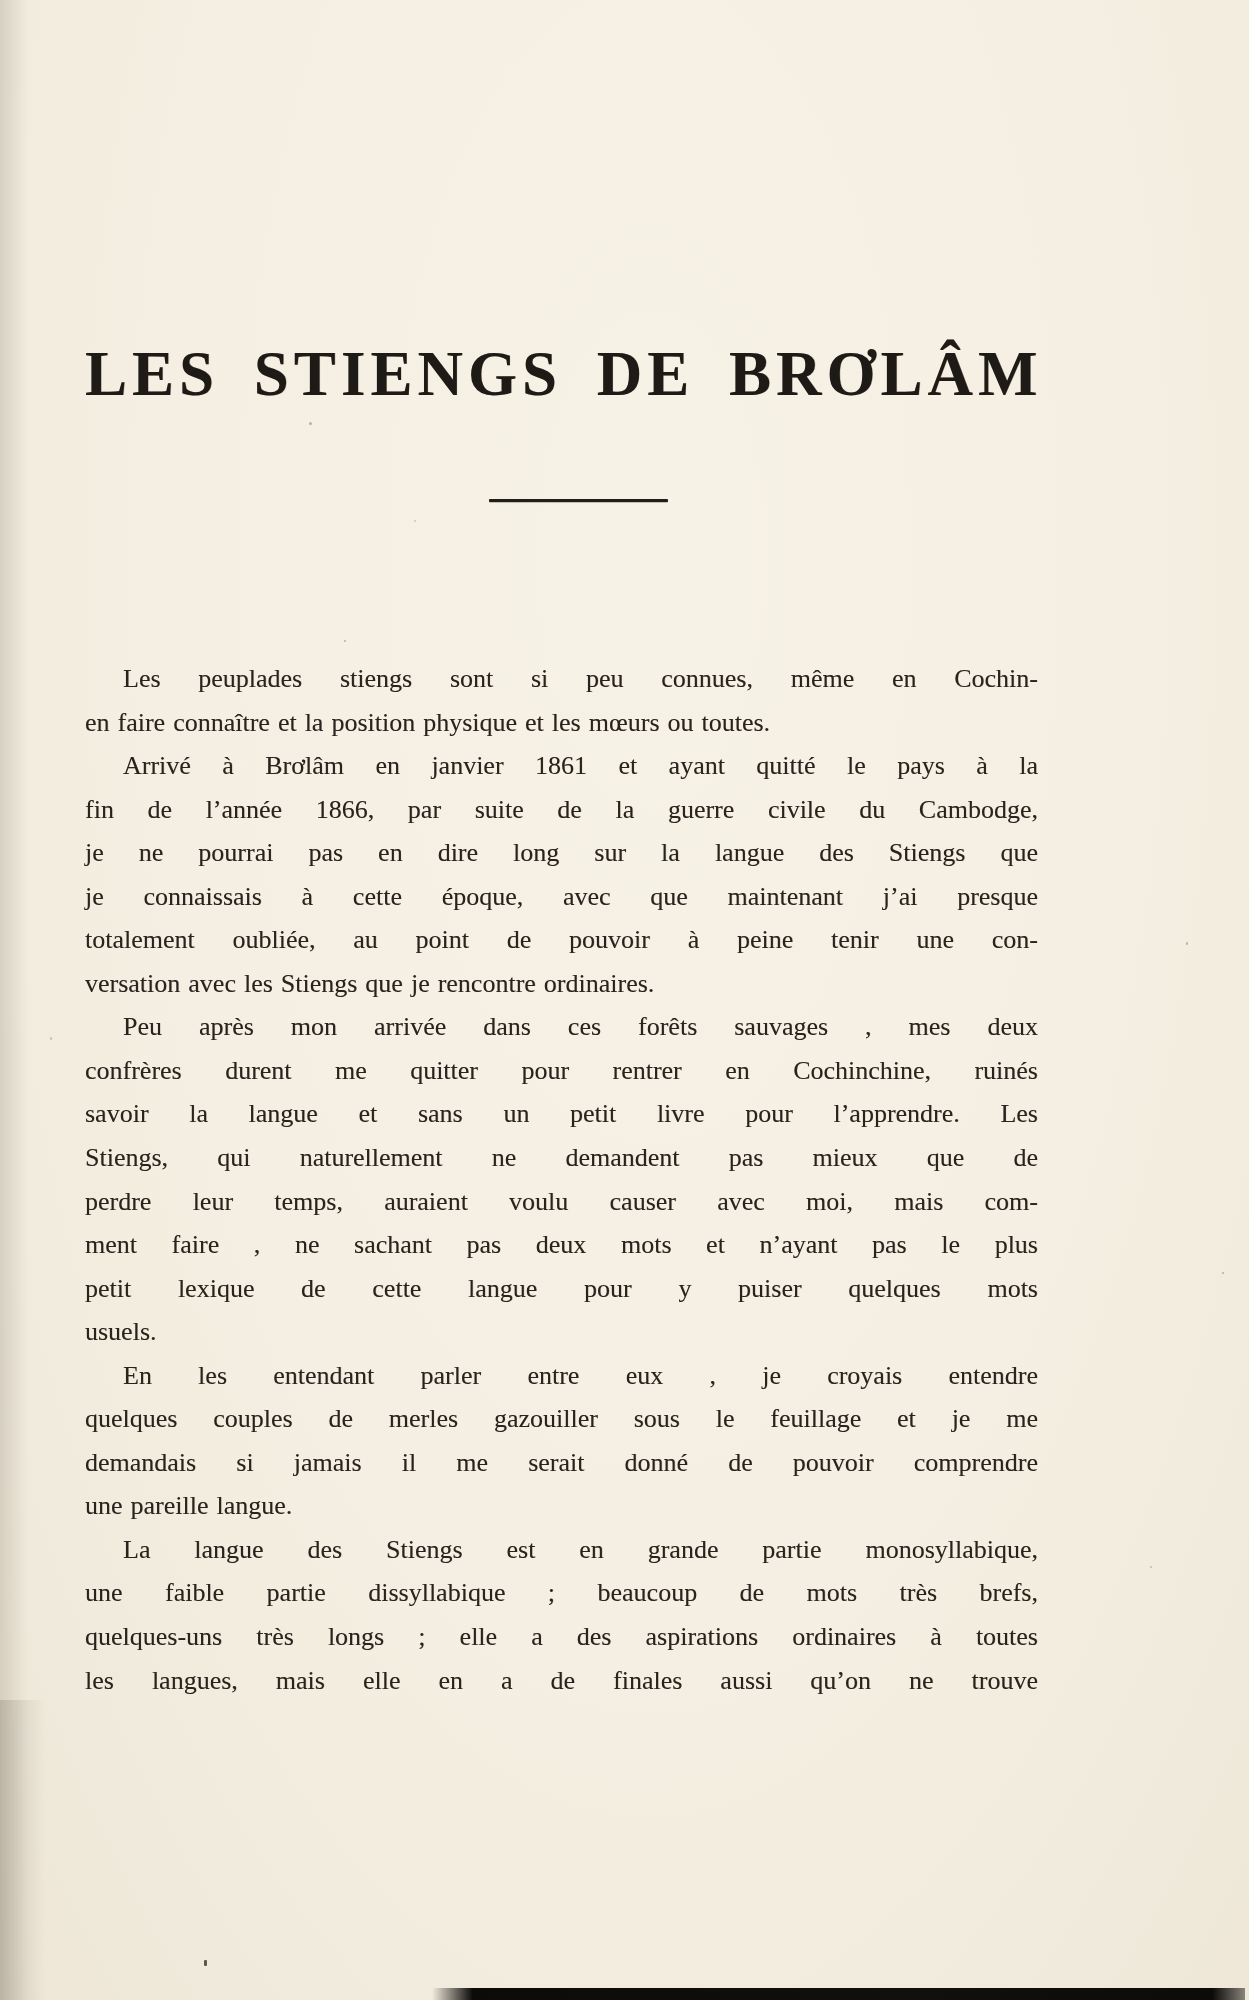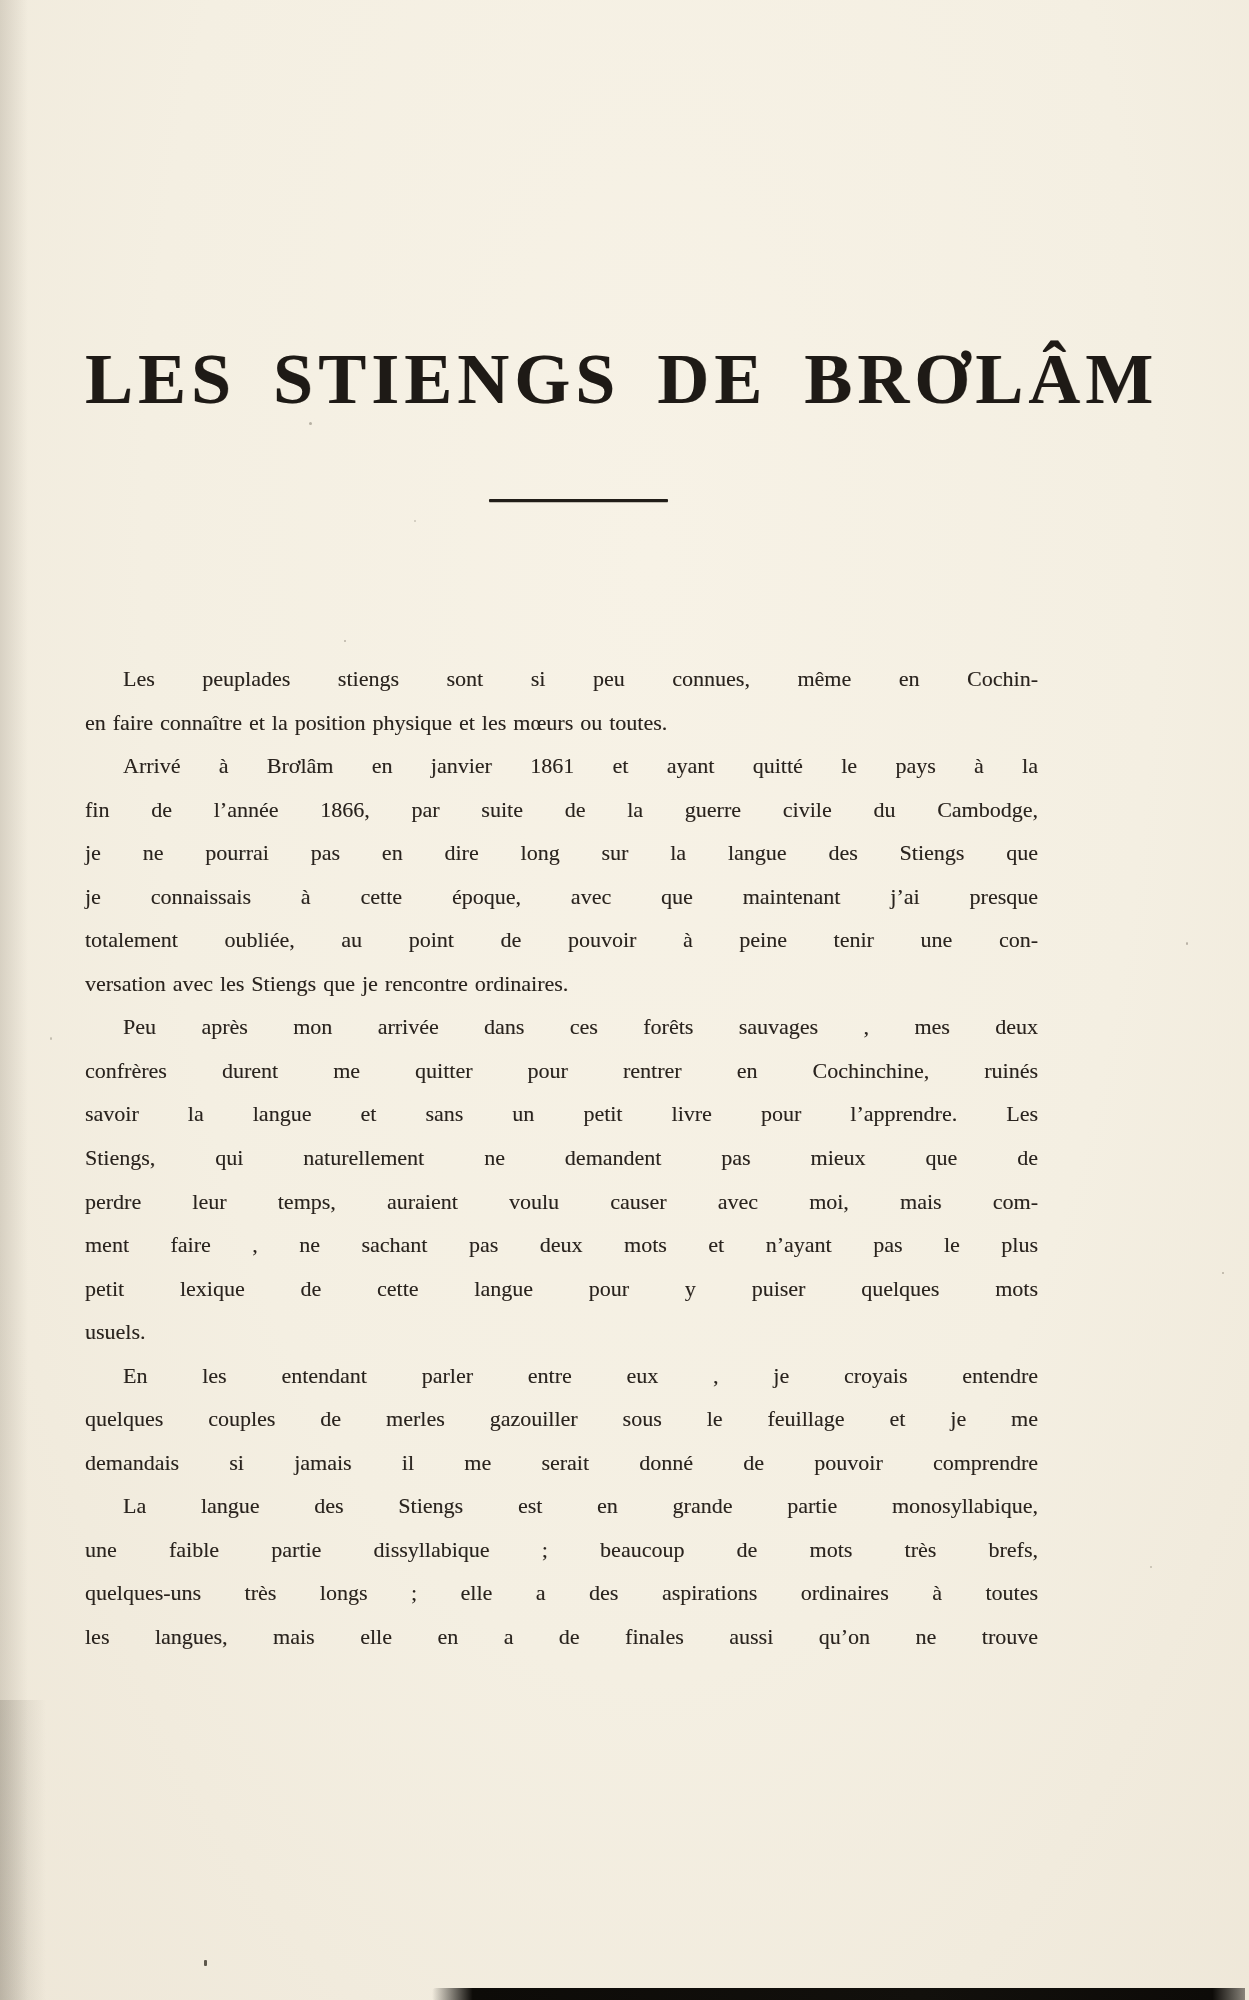--- a/index.html
+++ b/index.html
@@ -18,39 +18,39 @@
   }
   .corner-bl {
     position: absolute; left: 0; bottom: 0; width: 46px; height: 300px;
     background: linear-gradient(to right, rgba(95,88,75,0.22), rgba(95,88,75,0));
   }
   .title {
     position: absolute;
     left: 85px; width: 952px; top: 338px;
     margin: 0;
     text-align: center;
-    font-size: 72px;
+    font-size: 63px;
     font-weight: 700;
     letter-spacing: 5px;
     word-spacing: 14px;
     color: #1e1a16;
     text-shadow: 0.4px 0.4px 0.6px rgba(50,40,30,0.35);
     white-space: nowrap;
   }
   .rule {
     position: absolute;
     top: 499px; left: 489px; width: 179px; height: 3px;
     background: #211d18;
     border-radius: 1px;
     box-shadow: 0 0.5px 0.5px rgba(40,35,28,0.5);
   }
   .text {
     position: absolute;
     left: 85px; width: 953px; top: 657px;
-    font-size: 22px;
+    font-size: 26px;
     line-height: 43.55px;
     color: #29231e;
     word-spacing: 1.5px;
     text-shadow: 0.35px 0.35px 0.5px rgba(60,50,40,0.30);
   }
   .ln { text-align: justify; text-align-last: justify; }
   .ln.ind { padding-left: 38px; }
   .ln.last { text-align-last: left; }
   .bottom-bar {
     position: absolute;
@@ -87,20 +87,21 @@
     <div class="ln">savoir la langue et sans un petit livre pour l’apprendre. Les</div>
     <div class="ln">Stiengs, qui naturellement ne demandent pas mieux que de</div>
     <div class="ln">perdre leur temps, auraient voulu causer avec moi, mais com-</div>
     <div class="ln">ment faire , ne sachant pas deux mots et n’ayant pas le plus</div>
     <div class="ln">petit lexique de cette langue pour y puiser quelques mots</div>
     <div class="ln last">usuels.</div>
 
     <div class="ln ind">En les entendant parler entre eux , je croyais entendre</div>
     <div class="ln">quelques couples de merles gazouiller sous le feuillage et je me</div>
     <div class="ln">demandais si jamais il me serait donné de pouvoir comprendre</div>
+    <div class="ln last">une pareille langue.</div>
 
     <div class="ln ind">La langue des Stiengs est en grande partie monosyllabique,</div>
     <div class="ln">une faible partie dissyllabique ; beaucoup de mots très brefs,</div>
     <div class="ln">quelques-uns très longs ; elle a des aspirations ordinaires à toutes</div>
     <div class="ln">les langues, mais elle en a de finales aussi qu’on ne trouve</div>
   </div>
 
   <div class="speck" style="left:309px;top:422px;width:3px;height:3px;"></div>
   <div class="speck" style="left:344px;top:640px;width:2px;height:2px;"></div>
   <div class="speck" style="left:414px;top:520px;width:2px;height:2px;opacity:.7;"></div>

